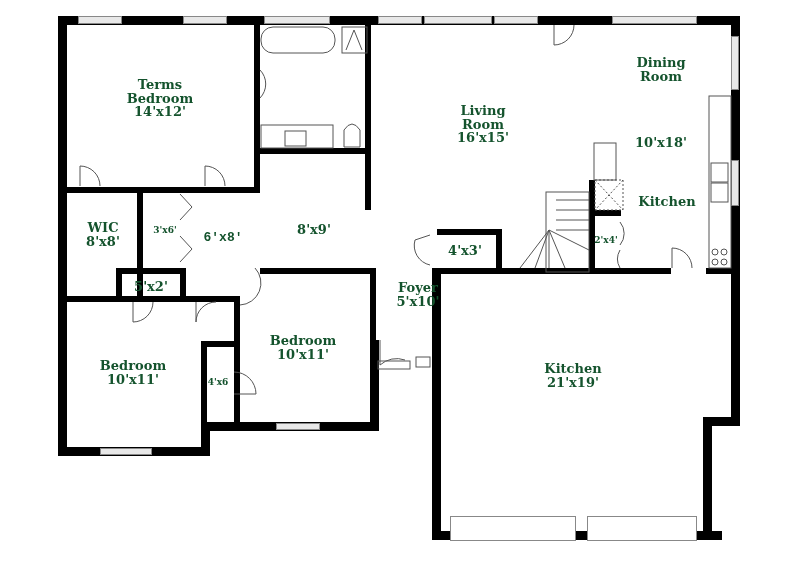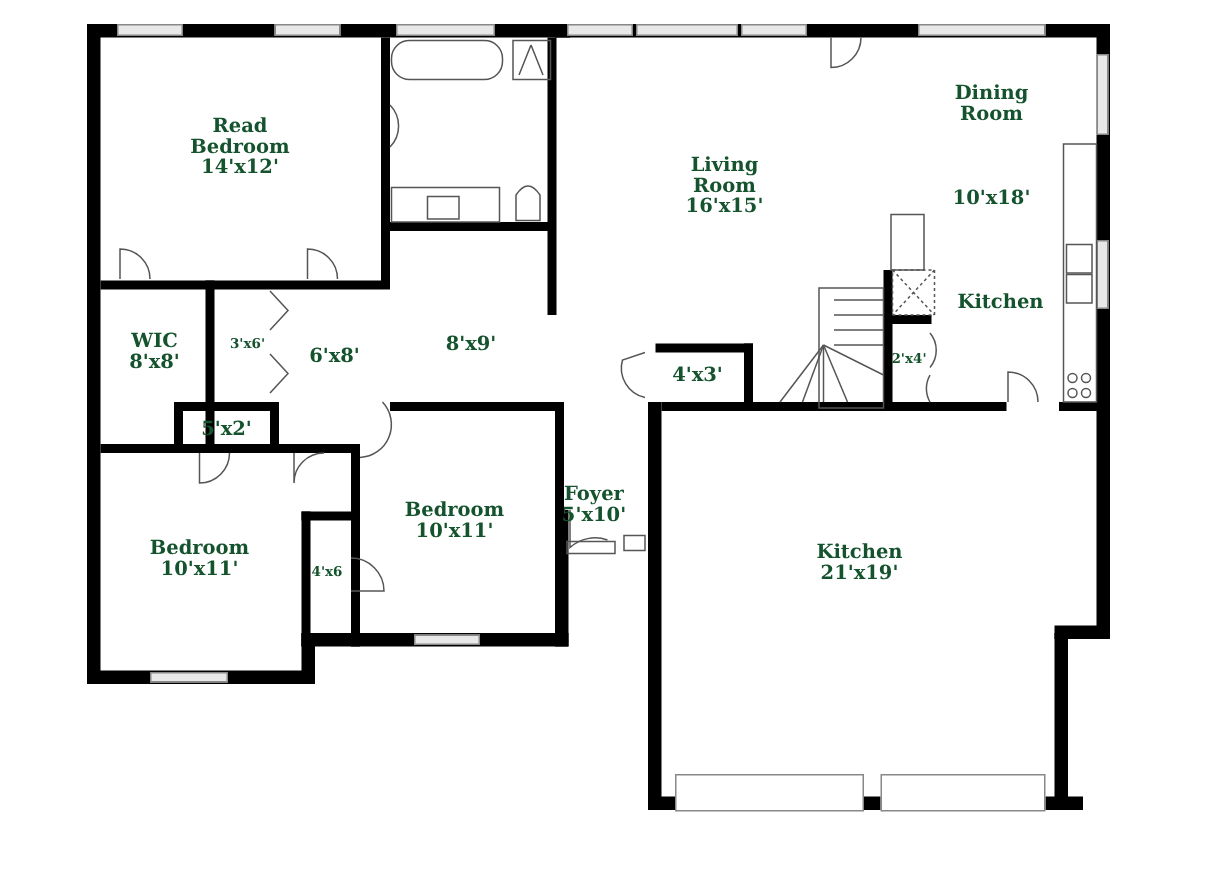--- a/index.html
+++ b/index.html
@@ -121,62 +121,62 @@
         <circle cx="724" cy="252" r="3"></circle>
       <circle cx="715" cy="262" r="3"></circle>
         <circle cx="724" cy="262" r="3"></circle>
 
       <rect x="378" y="361" width="32" height="8"></rect>
       <rect x="416" y="357" width="14" height="10"></rect>
     </g>
   </svg>
 
   <div class="lbl" style="left:160px;top:78px;">
-    <span class="n">Read</span>
+    <span class="n">Terms</span>
     <span class="n">Bedroom</span>
     <span class="d">14'x12'</span>
   </div>
   <div class="lbl" style="left:483px;top:104px;">
     <span class="n">Living</span>
     <span class="n">Room</span>
     <span class="d">16'x15'</span>
   </div>
   <div class="lbl" style="left:661px;top:56px;">
     <span class="n">Dining</span>
     <span class="n">Room</span>
   </div>
-  <div class="lbl" style="left:661px;top:126px;">
+  <div class="lbl" style="left:661px;top:136px;">
     <span class="d">10'x18'</span>
   </div>
   <div class="lbl" style="left:667px;top:195px;">
     <span class="n">Kitchen</span>
   </div>
   <div class="lbl" style="left:103px;top:221px;">
     <span class="n">WIC</span>
     <span class="d">8'x8'</span>
   </div>
   <div class="lbl sm" style="left:165px;top:226px;">
     <span class="d">3'x6'</span>
   </div>
-  <div class="lbl" style="left:223px;top:231px;">
+  <div class="lbl" style="left:223px;top:231px;font-family:Liberation Mono, monospace;">
     <span class="d">6'x8'</span>
   </div>
   <div class="lbl" style="left:314px;top:203px;margin-top:20px;">
     <span class="d">8'x9'</span>
   </div>
   <div class="lbl" style="left:151px;top:280px;text-align:center;">
     <span class="d">5'x2'</span>
   </div>
   <div class="lbl" style="left:465px;top:244px;">
     <span class="d">4'x3'</span>
   </div>
   <div class="lbl sm" style="left:606px;top:236px;">
     <span class="d">2'x4'</span>
   </div>
-  <div class="lbl" style="left:396px;top:281px;margin-top:42px;">
+  <div class="lbl" style="left:418px;top:281px;">
     <span class="n">Foyer</span>
     <span class="d">5'x10'</span>
   </div>
   <div class="lbl" style="left:133px;top:359px;">
     <span class="n">Bedroom</span>
     <span class="d">10'x11'</span>
   </div>
   <div class="lbl" style="left:303px;top:334px;">
     <span class="n">Bedroom</span>
     <span class="d">10'x11'</span>

